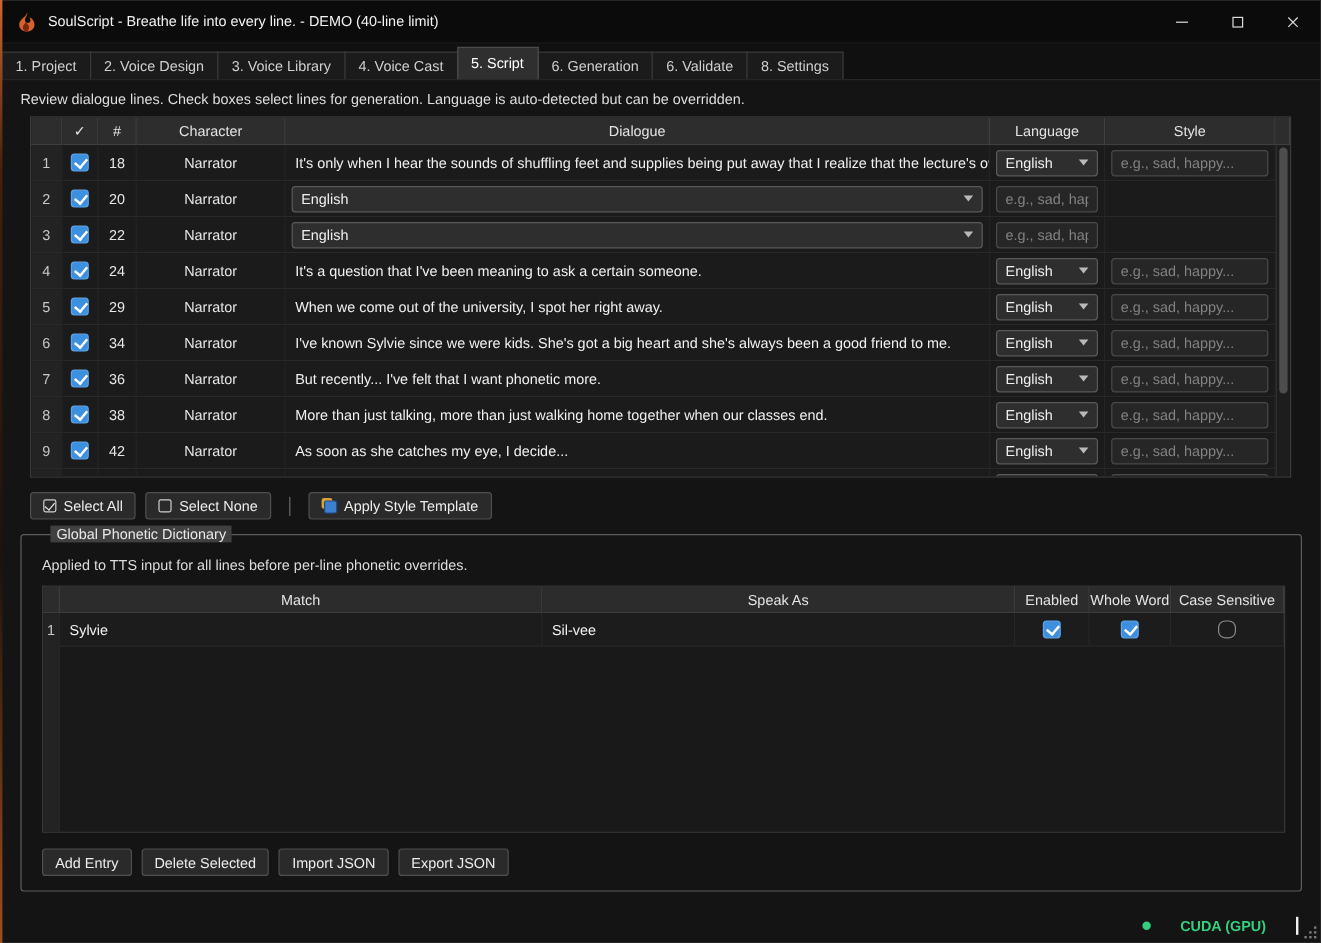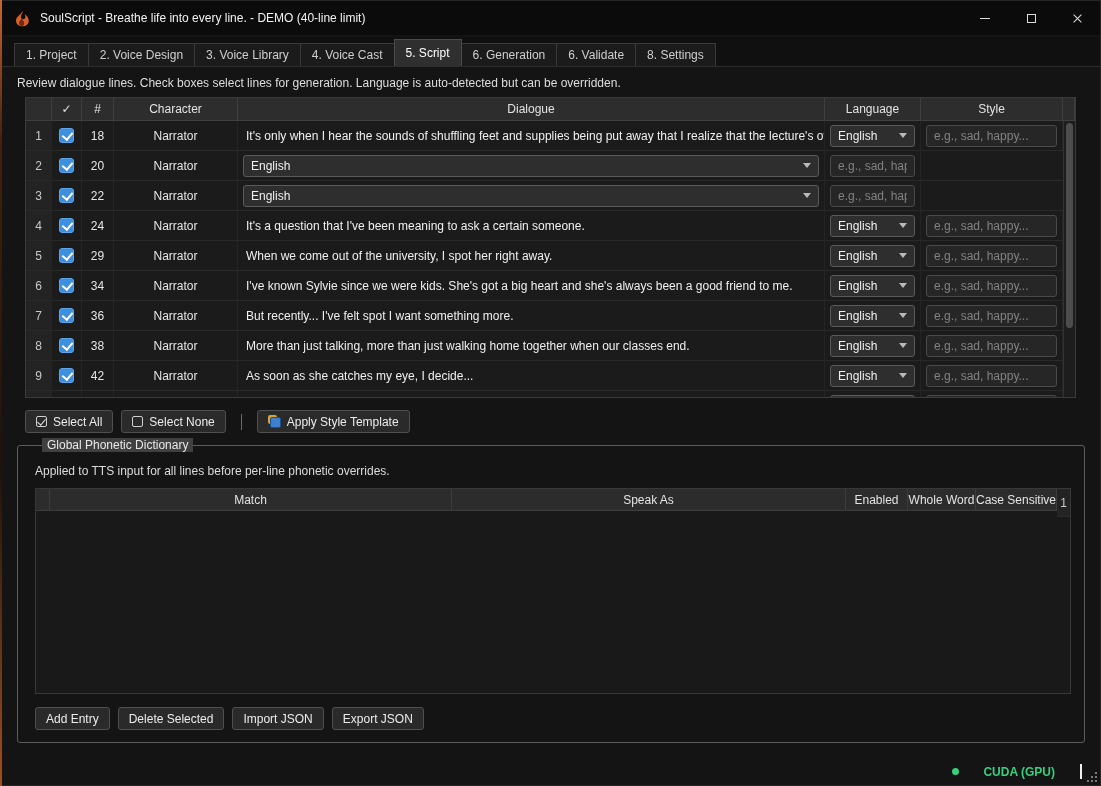--- a/index.html
+++ b/index.html
@@ -14,21 +14,21 @@
   .title{color:#f2f2f2}
   .win-controls{margin-left:auto;display:flex;height:100%}
   .win-btn{width:46px;height:100%;display:flex;align-items:center;justify-content:center;background:transparent;border:none;cursor:default}
   .glyph-min{width:10px;height:1px;background:#dcdcdc}
   .glyph-max{width:9px;height:9px;border:1px solid #dcdcdc}
   .glyph-close{position:relative;width:11px;height:11px}
   .glyph-close::before,.glyph-close::after{content:"";position:absolute;left:5px;top:0;width:1px;height:11px;background:#dcdcdc}
   .glyph-close::before{transform:rotate(45deg)}.glyph-close::after{transform:rotate(-45deg)}
 
   
-  .tabbar{position:absolute;top:36px;left:0;right:0;height:30px;display:flex;align-items:flex-end;padding-left:13px;border-bottom:1px solid #2d2d2d;background:#101010}
+  .tabbar{position:absolute;top:36px;left:0;right:0;height:30px;display:flex;align-items:flex-end;border-bottom:1px solid #2d2d2d;background:#101010}
   .tab{padding:0 11px;background:#1b1b1b;border:1px solid #3a3a3a;border-bottom:none;color:#cfcfcf;margin-right:-1px;height:23px;display:flex;align-items:center;position:relative}
   .tab.active{background:#2f2f2f;color:#fff;height:27px;border-color:#4c4c4c;z-index:2}
 
   .content{position:absolute;top:66px;left:0;right:0;bottom:0;background:#141414}
   .instructions{position:absolute;left:16px;top:9px;color:#dedede}
 
   
   .dtable{position:absolute;left:24px;top:30px;width:1051px;height:301px;background:#1b1b1b;border:1px solid #3a3a3a;overflow:hidden}
   .dhead{display:grid;grid-template-columns:26px 30px 32px 124px 1fr 96px 142px 12px;height:23px}
   .hcell{background:#2d2d2d;border-right:1px solid #3f3f3f;border-bottom:1px solid #3f3f3f;display:flex;align-items:center;justify-content:center;color:#e3e3e3;overflow:hidden}
@@ -58,21 +58,21 @@
   .mini-cb{width:11px;height:11px;border:1px solid #cfcfcf;border-radius:2px;position:relative;display:inline-block;flex:none}
   .mini-cb.checked::after{content:"";position:absolute;left:2px;top:0;width:4px;height:7px;border:solid #e8e8e8;border-width:0 1.5px 1.5px 0;transform:rotate(40deg)}
   .style-icon{width:13px;height:13px;position:relative;display:inline-block;flex:none}
   .style-icon::before{content:"";position:absolute;left:0;top:0;width:9px;height:9px;background:#d9a33a;border-radius:2px}
   .style-icon::after{content:"";position:absolute;right:0;bottom:0;width:9px;height:9px;background:#3f7fd0;border:1px solid #1d4f8c;border-radius:2px}
 
   
   .groupbox{position:absolute;left:16px;top:378px;width:1068px;height:298px;border:1px solid #5c5c5c;border-radius:3px}
   .gb-title{position:absolute;top:-8px;left:24px;background:#404040;padding:0 5px;color:#e8e8e8}
   .gb-desc{position:absolute;left:17px;top:18px;color:#dcdcdc}
-  .ptable{position:absolute;left:17px;top:42px;width:1036px;height:206px;border:1px solid #383838;background:#191919;display:flex;overflow:hidden}
+  .ptable{position:absolute;left:17px;top:42px;width:1036px;height:206px;border:1px solid #383838;background:#191919;display:flex;flex-direction:column;overflow:hidden}
   .phead{display:grid;grid-template-columns:14px 402px 394px 62px 68px 1fr;height:22px;flex:none}
   .ph{background:#2c2c2c;border-right:1px solid #3d3d3d;border-bottom:1px solid #3d3d3d;display:flex;align-items:center;justify-content:center;color:#e3e3e3;overflow:hidden}
   .prow{display:grid;grid-template-columns:14px 402px 394px 62px 68px 1fr;height:28px;flex:none;border-bottom:1px solid #2a2a2a;background:#1c1c1c}
   .pcell{display:flex;align-items:center;border-right:1px solid #262626;padding:0 8px;overflow:hidden;color:#f0f0f0}
   .pcell.center{justify-content:center;padding:0}
   .p-rownum{background:#232323;color:#c8c8c8;justify-content:center;padding:0}
   .pempty{flex:1;display:grid;grid-template-columns:14px 1fr}
   .pempty .strip{background:#232323;border-right:1px solid #262626}
   .pempty .void{background:#191919}
   .gb-buttons{position:absolute;left:17px;bottom:12px;display:flex;gap:8px}
@@ -244,21 +244,21 @@
               <input class="style-input" placeholder="e.g., sad, happy..." style="">
             </div>
           </div>
           <div class="drow">
             <div class="cell c-rownum">7</div>
             <div class="cell">
               <div class="checkbox checked"></div>
             </div>
             <div class="cell c-num">36</div>
             <div class="cell c-char">Narrator</div>
-            <div class="cell c-dialog">But recently... I've felt spot I want something more.</div>
+            <div class="cell c-dialog">But recently... I've felt that I want phonetic more.</div>
             <div class="cell">
               <div class="combo">
                 <div class="combo-text">English</div>
                 <div class="chev"></div>
               </div>
             </div>
             <div class="cell">
               <input class="style-input" placeholder="e.g., sad, happy..." style="">
             </div>
           </div>

